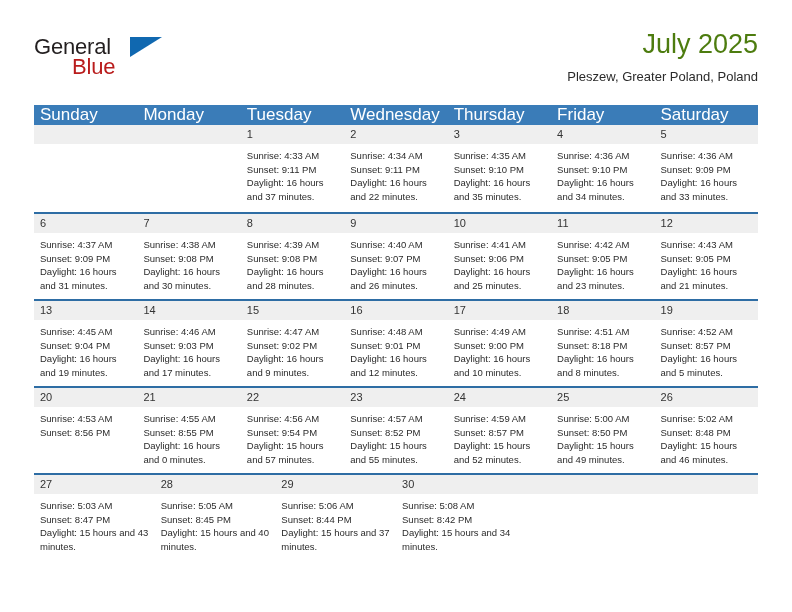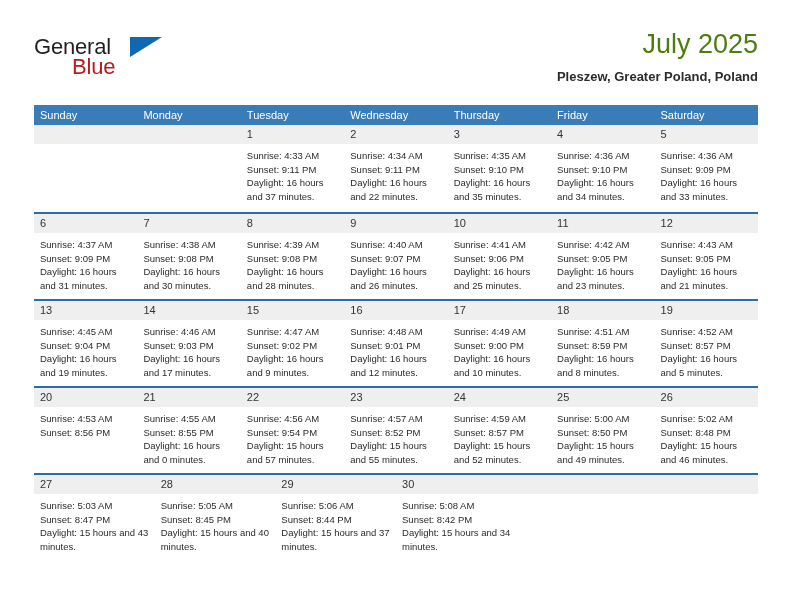--- a/index.html
+++ b/index.html
@@ -79,40 +79,39 @@
     line-height: 32px;
     font-weight: normal;
     white-space: nowrap;
   }
   .cal-subtitle {
     font-size: 13px;
     color: #2b2b2b;
     line-height: 18px;
     margin-top: 8px;
     white-space: nowrap;
-    font-weight: bold;
   }
 
   
   .calendar {
     position: absolute;
     left: 34px;
     top: 105px;
     width: 724px;
   }
 
   .weekday-row {
     display: flex;
     background: #3a7cb8;
     height: 20px;
   }
   .weekday-cell {
     flex: 1 1 0;
     color: #ffffff;
-    font-size: 11px;
+    font-size: 17px;
     line-height: 20px;
     padding-left: 6px;
     box-sizing: border-box;
     white-space: nowrap;
     overflow: hidden;
   }
 
   .week-row {
     display: flex;
     border-top: 2px solid #2e6da4;
@@ -333,21 +332,21 @@
             <div class="day-info">
               <div>Sunrise: 4:49 AM</div>
               <div>Sunset: 9:00 PM</div>
               <div class="wrapline">Daylight: 16 hours and 10 minutes.</div>
             </div>
           </div>
           <div class="day-cell">
             <div class="day-number-band">18</div>
             <div class="day-info">
               <div>Sunrise: 4:51 AM</div>
-              <div>Sunset: 8:59 PM</div>
+              <div>Sunset: 8:18 PM</div>
               <div class="wrapline">Daylight: 16 hours and 8 minutes.</div>
             </div>
           </div>
           <div class="day-cell">
             <div class="day-number-band">19</div>
             <div class="day-info">
               <div>Sunrise: 4:52 AM</div>
               <div>Sunset: 8:57 PM</div>
               <div class="wrapline">Daylight: 16 hours and 5 minutes.</div>
             </div>

